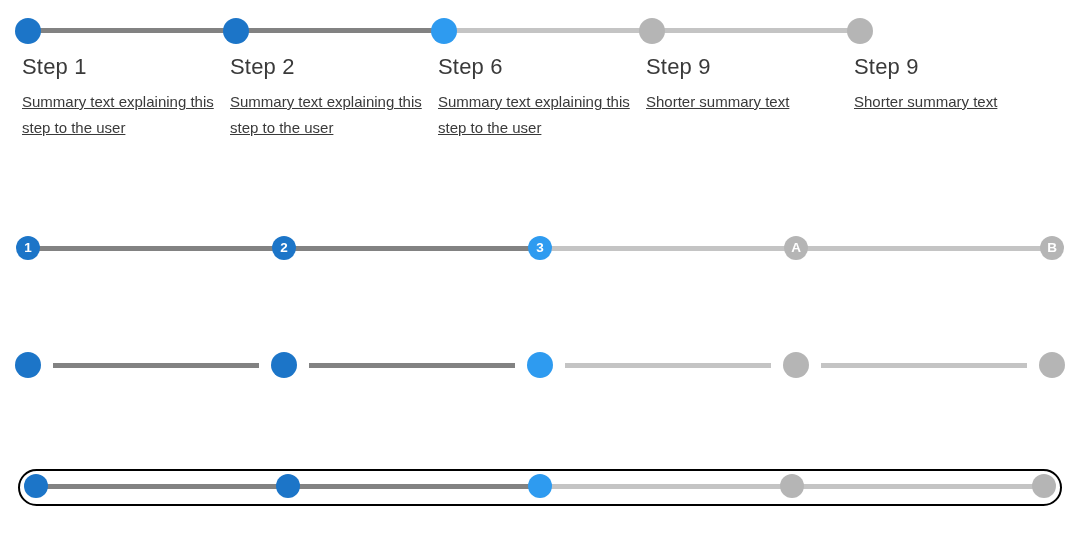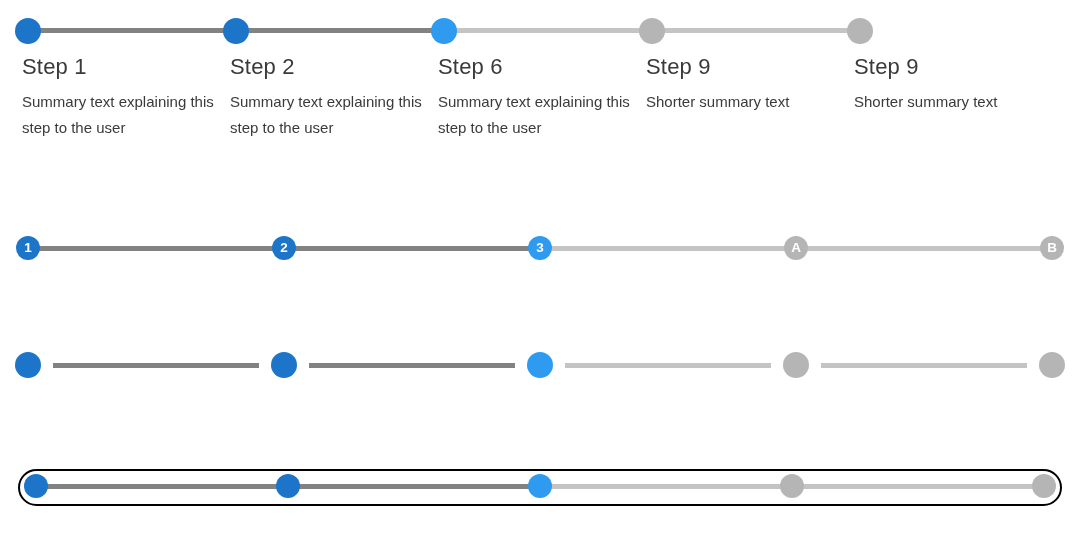--- a/index.html
+++ b/index.html
@@ -35,21 +35,21 @@
     z-index: 2; color: var(--step-label, #fff);
     font-size: 13.5px; font-weight: 700; line-height: 24px; text-align: center;
   }
   .circle[data-state="completed"] { background: var(--completed); }
   .circle[data-state="active"]    { background: var(--active); }
   .circle[data-state="upcoming"]  { background: var(--upcoming); }
 
   
   .step-label { position: absolute; top: 54px; width: 196px; color: var(--text); }
   .step-label h3 { font-size: 22px; font-weight: 400; line-height: 26px; letter-spacing: 0.2px; }
-  .step-label p  { margin-top: 9px; font-size: 15px; line-height: 26px; }
+  .step-label p  { margin-top: 9px; font-size: 15px; line-height: 26px; text-decoration: underline; }
 
   
   .pill {
     position: absolute; left: 18px; top: 0; width: 1044px; height: 37px;
     border: 2px solid var(--pill-border, #000); border-radius: 20px; z-index: 0;
   }
 </style>
 </head>
 <body>
 

